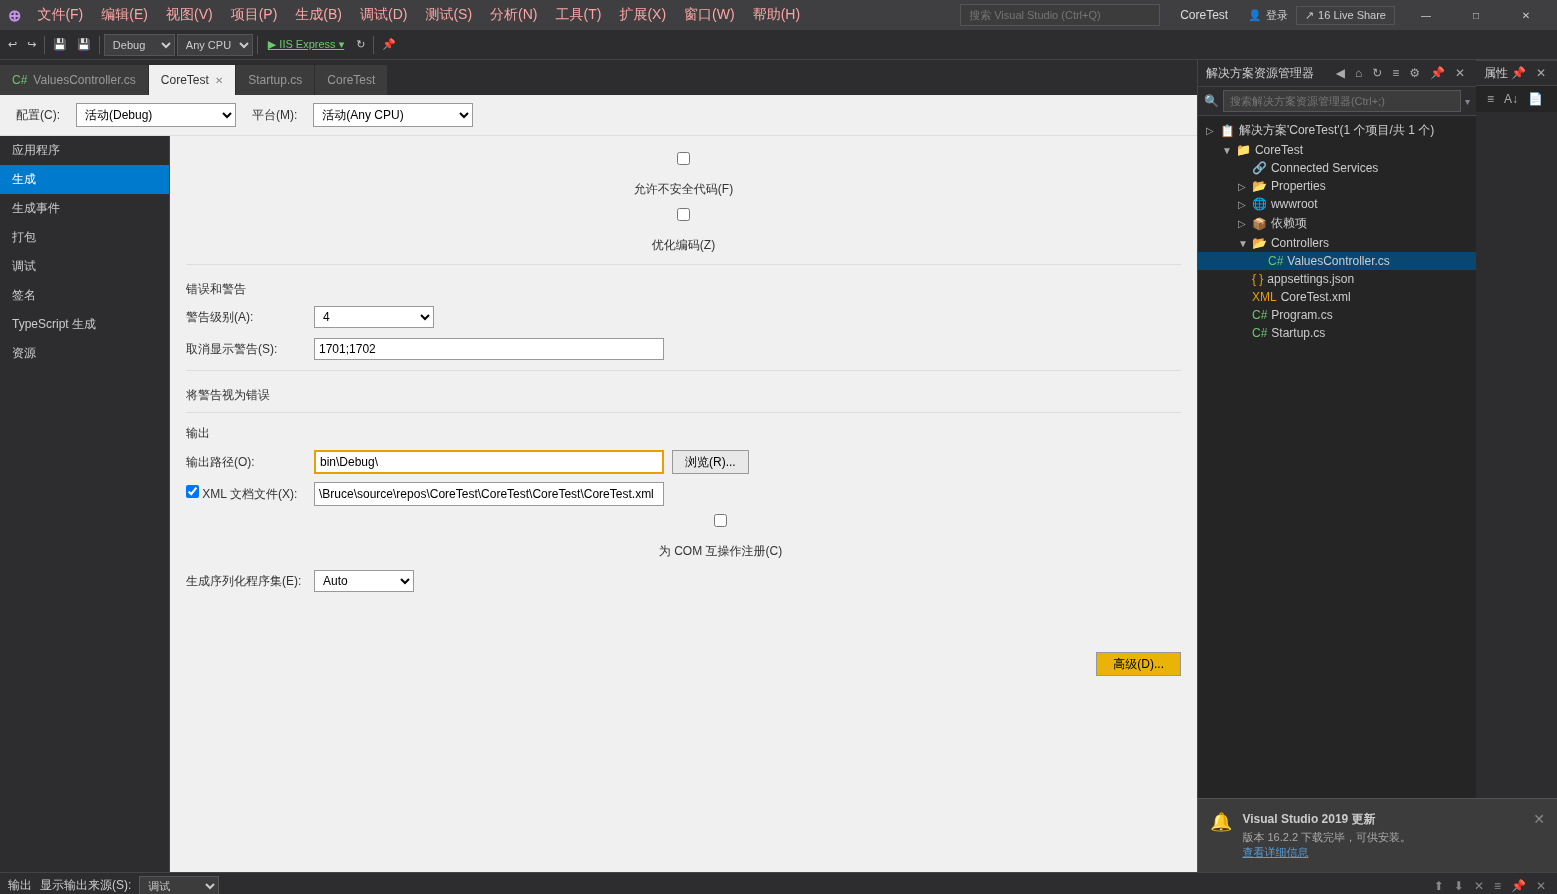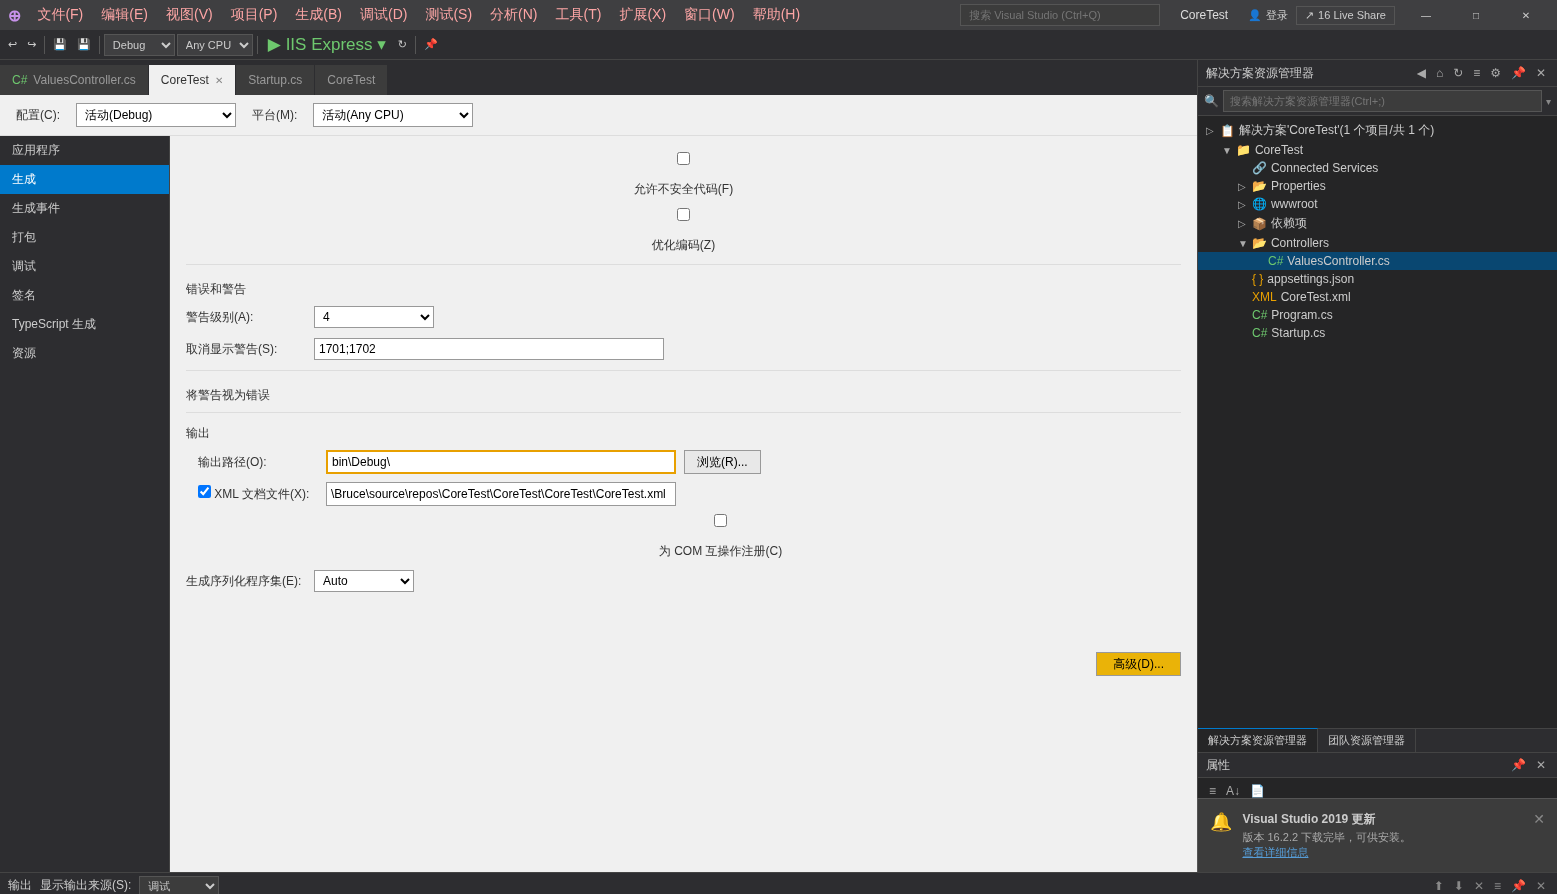--- a/index.html
+++ b/index.html
@@ -15,21 +15,21 @@
     #titlebar .win-controls { display: flex; gap: 4px; margin-left: auto; }
     #titlebar .win-btn { width: 46px; height: 30px; display: flex; align-items: center; justify-content: center; cursor: pointer; font-size: 10px; color: #ccc; }
     #titlebar .live-share { display: flex; align-items: center; gap: 4px; padding: 2px 8px; border: 1px solid #555; color: #ccc; font-size: 11px; cursor: pointer; margin-right: 8px; }
     #titlebar .user-area { display: flex; align-items: center; gap: 4px; color: #ccc; font-size: 11px; cursor: pointer; margin-right: 8px; }
 
     
     #toolbar { background: #2d2d30; height: 30px; display: flex; align-items: center; padding: 0 4px; border-bottom: 1px solid #444; gap: 2px; }
     .tb-btn { background: transparent; border: none; color: #ccc; cursor: pointer; padding: 3px 4px; font-size: 11px; display: flex; align-items: center; gap: 2px; height: 24px; }
     .tb-sep { width: 1px; background: #555; height: 18px; margin: 0 2px; }
     .tb-dropdown { background: #3f3f41; border: 1px solid #555; color: #ccc; font-size: 11px; padding: 2px 4px; height: 22px; cursor: pointer; }
-    .tb-run { background: transparent; border: none; color: #6ec86e; cursor: pointer; padding: 2px 6px; font-size: 17px; display: flex; align-items: center; gap: 3px; }
+    .tb-run { background: transparent; border: none; color: #6ec86e; cursor: pointer; padding: 2px 6px; font-size: 11px; display: flex; align-items: center; gap: 3px; text-decoration: underline; }
 
     
     #main { display: flex; height: calc(894px - 30px - 30px - 22px); }
 
     
     #sidebar { width: 170px; background: #2d2d30; border-right: 1px solid #444; display: flex; flex-direction: column; }
     .sidebar-item { padding: 6px 12px; color: #ccc; font-size: 12px; cursor: pointer; }
     .sidebar-item.active { background: #007acc; color: white; }
 
     
@@ -62,32 +62,32 @@
     .radio-group { margin: 4px 0; }
     .radio-row { display: flex; align-items: center; gap: 6px; margin-bottom: 6px; font-size: 12px; color: #333; }
     .radio-row input[type=radio] { margin: 0; }
 
     .specific-input { margin-left: 16px; width: 350px; font-size: 12px; padding: 2px 4px; border: 1px solid #999; height: 22px; }
 
     .output-section { margin-top: 12px; }
     .output-title { font-size: 12px; color: #333; margin-bottom: 8px; }
 
     .path-row { display: flex; align-items: center; gap: 8px; margin-bottom: 8px; }
-    .path-label { font-size: 12px; color: #333; min-width: 120px; margin-left: 12px; }
+    .path-label { font-size: 12px; color: #333; min-width: 120px; }
     .path-input { font-size: 12px; padding: 2px 4px; border: 2px solid #e8a000; background: white; height: 24px; width: 350px; }
     .path-input.xml { border: 1px solid #999; width: 350px; }
     .browse-btn { font-size: 12px; padding: 2px 12px; background: #e8e8e8; border: 1px solid #999; cursor: pointer; height: 24px; }
 
     .serialization-row { display: flex; align-items: center; gap: 8px; margin-top: 8px; }
     .serialization-select { font-size: 12px; padding: 2px 4px; border: 1px solid #999; background: white; height: 22px; width: 100px; }
 
     .advanced-btn { font-size: 12px; padding: 2px 16px; background: #eab308; border: 1px solid #999; cursor: pointer; height: 24px; float: right; margin-top: 20px; }
 
     
-    #right-panel { width: 360px; background: #2d2d30; display: flex; flex-direction: column; border-left: 1px solid #444; }
+    #right-panel { width: 360px; background: #2d2d30; display: flex; flex-direction: row; border-left: 1px solid #444; }
 
     #sol-explorer { flex: 1; display: flex; flex-direction: column; }
     #sol-header { background: #2d2d30; padding: 4px 8px; display: flex; align-items: center; justify-content: space-between; border-bottom: 1px solid #444; }
     #sol-header .title { color: #ccc; font-size: 12px; flex: 1; }
     .sol-btn { background: transparent; border: none; color: #aaa; cursor: pointer; padding: 2px 3px; font-size: 12px; }
 
     #sol-search { padding: 3px 6px; background: #2d2d30; border-bottom: 1px solid #444; display: flex; align-items: center; }
     .sol-search-input { background: #3c3c3c; border: 1px solid #555; color: #ccc; width: 100%; padding: 2px 6px; font-size: 11px; height: 22px; }
     .sol-search-icon { color: #888; font-size: 12px; margin-right: 4px; }
 

